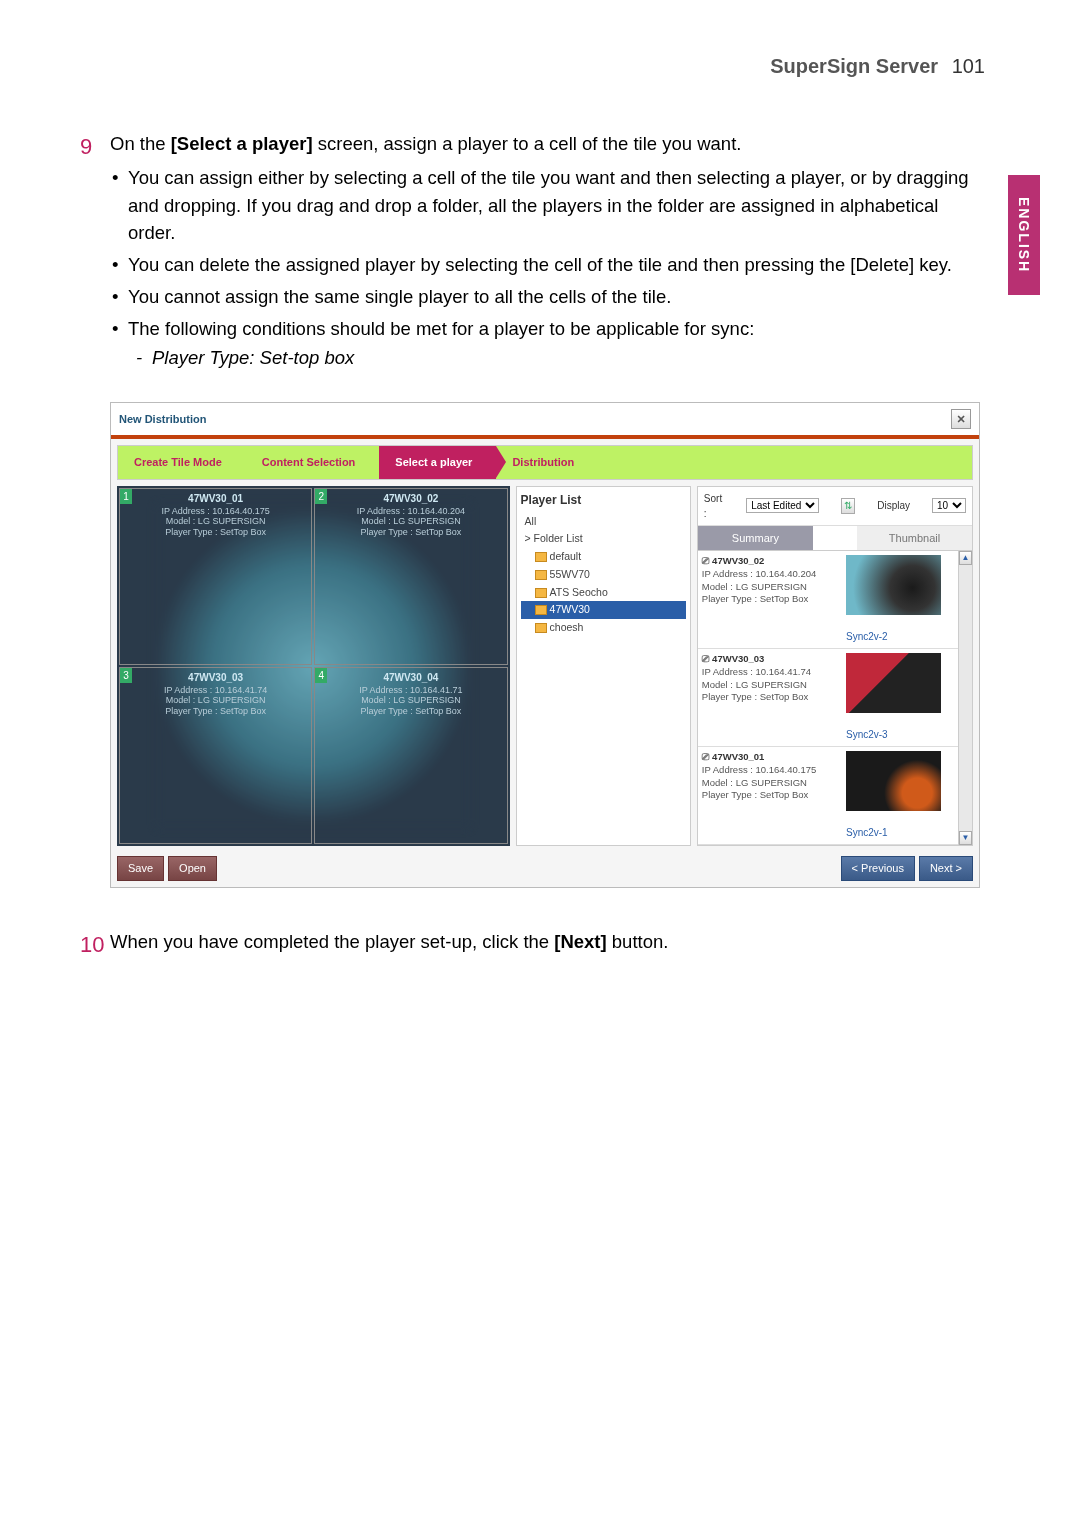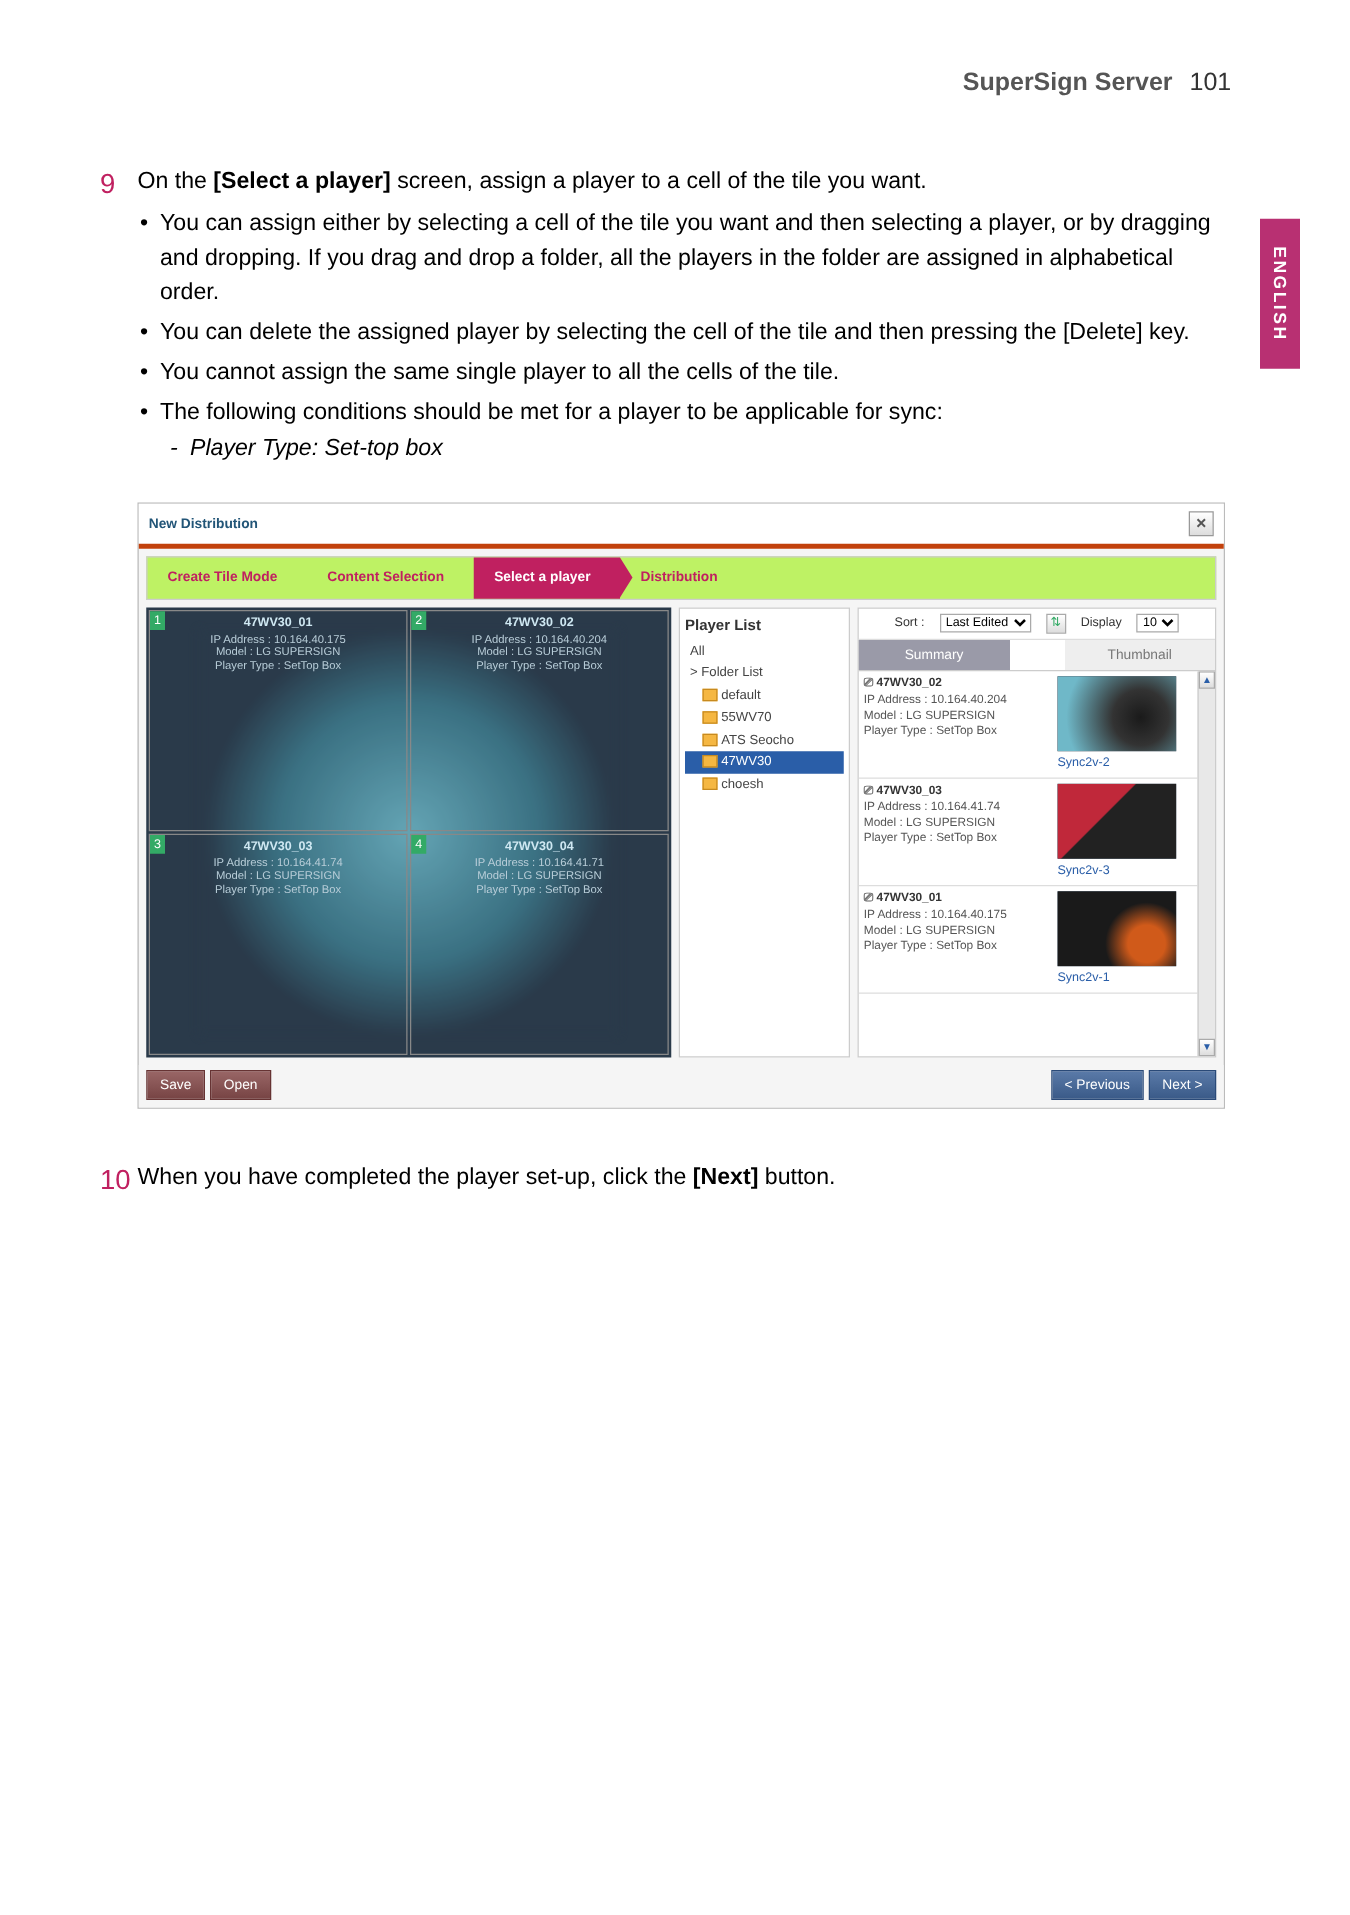--- a/index.html
+++ b/index.html
@@ -152,21 +152,21 @@
     left: 0; top: 0;
     background: #3a6;
     color: #fff;
     width: 12px;
     text-align: center;
   }
   .cell .t { font-weight: bold; color: #cfe8f2; }
   .cell .d { font-size: 9px; color: #b8cdd8; line-height: 1.2; }
 
   .plist {
-    width: 137px;
+    width: 187px;
     background: #fff;
     border: 1px solid #ccc;
     padding: 4px;
     font-size: 11px;
   }
   .plist h4 { font-size: 12px; font-weight: bold; margin-bottom: 4px; color: #333; }
   .tree { font-size: 10.5px; color: #444; }
   .tree .row { padding: 1px 0 1px 4px; }
   .tree .fold::before {
     content: "";
@@ -185,21 +185,21 @@
     border: 1px solid #ccc;
     background: #fff;
     display: flex;
     flex-direction: column;
     font-size: 10.5px;
   }
   .rp-top {
     display: flex;
     align-items: center;
     justify-content: center;
-    gap: 12px;
+    gap: 22px;
     padding: 4px 6px;
     border-bottom: 1px solid #ddd;
     font-size: 10px;
     color: #333;
   }
   .rp-top select {
     font-size: 10px;
     border: 1px solid #aaa;
     background: #fff;
   }
@@ -257,21 +257,21 @@
     border-bottom: 1px solid #ddd;
     padding: 4px;
     margin-right: 14px;
   }
   .rp-info { flex: 1; color: #555; font-size: 9.5px; line-height: 1.35; }
   .rp-info .nm { font-weight: bold; color: #333; }
   .rp-info .nm::before { content: "⎚ "; color: #666; }
   .rp-thumb {
     width: 108px;
     display: flex; flex-direction: column;
-    gap: 2px;
+    gap: 14px;
   }
   .rp-thumb .img {
     width: 95px; height: 60px;
     background: #2a3a4a;
     position: relative;
     overflow: hidden;
   }
   .rp-thumb .img::before {
     content: "";
     position: absolute;

